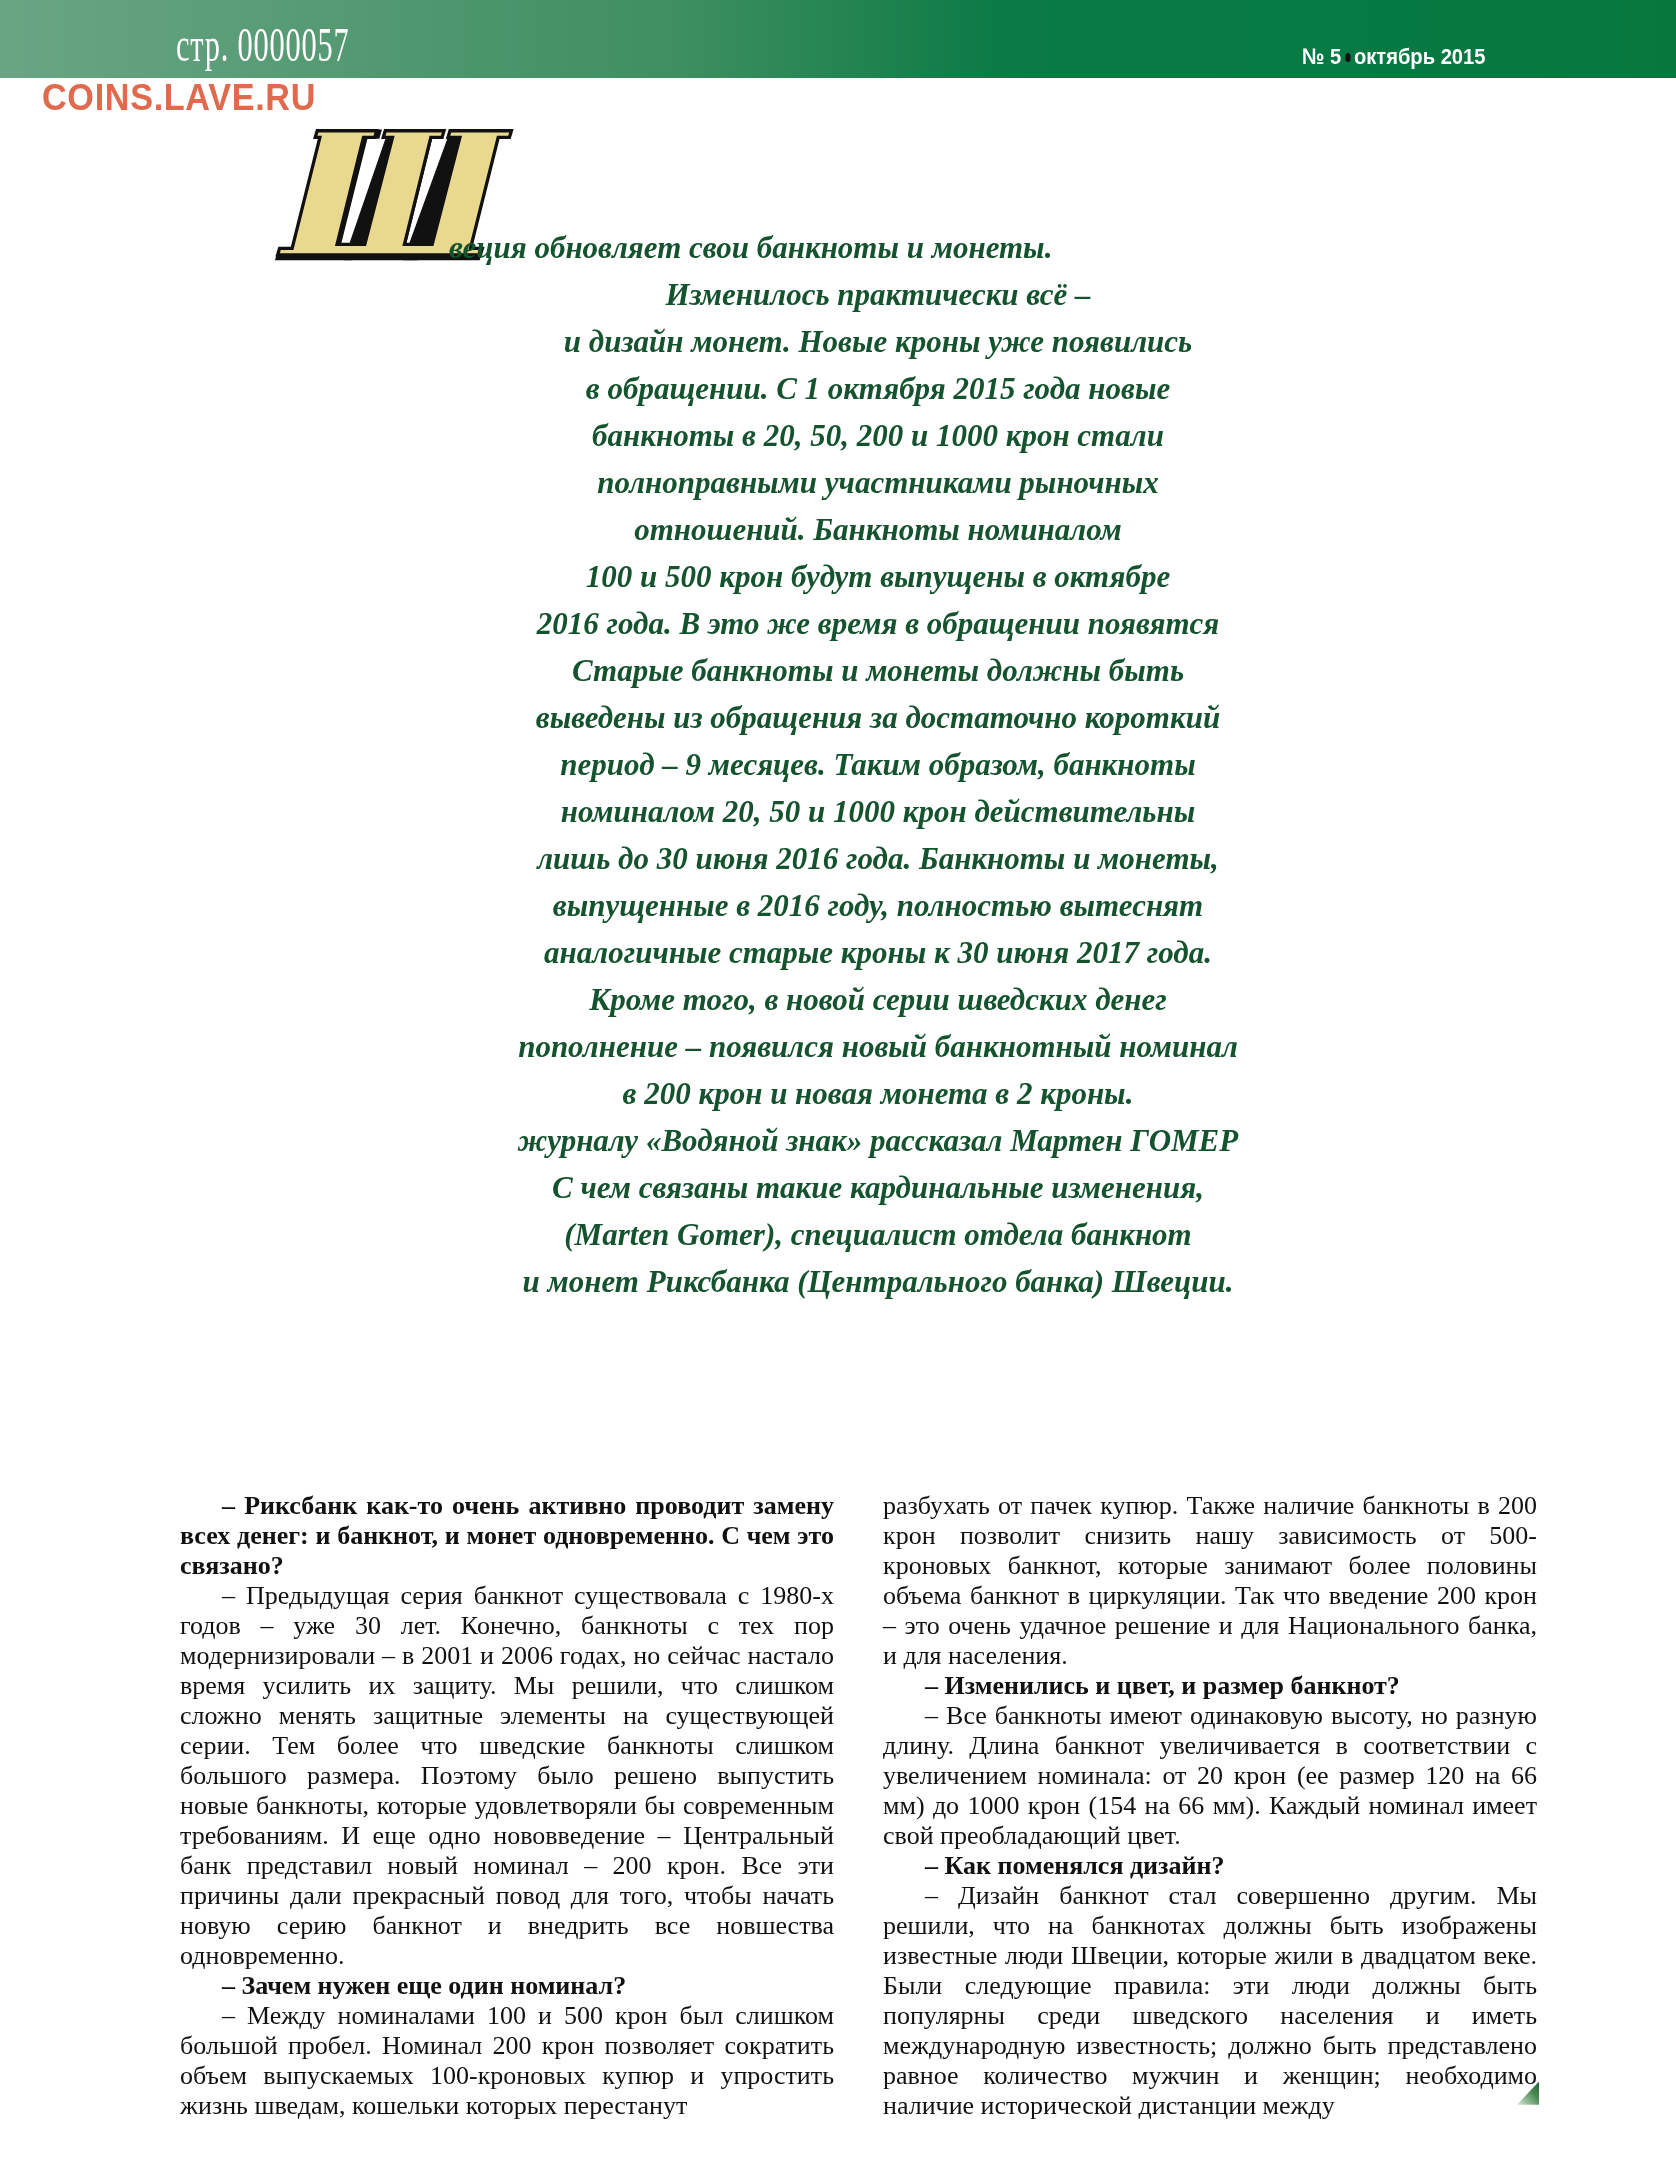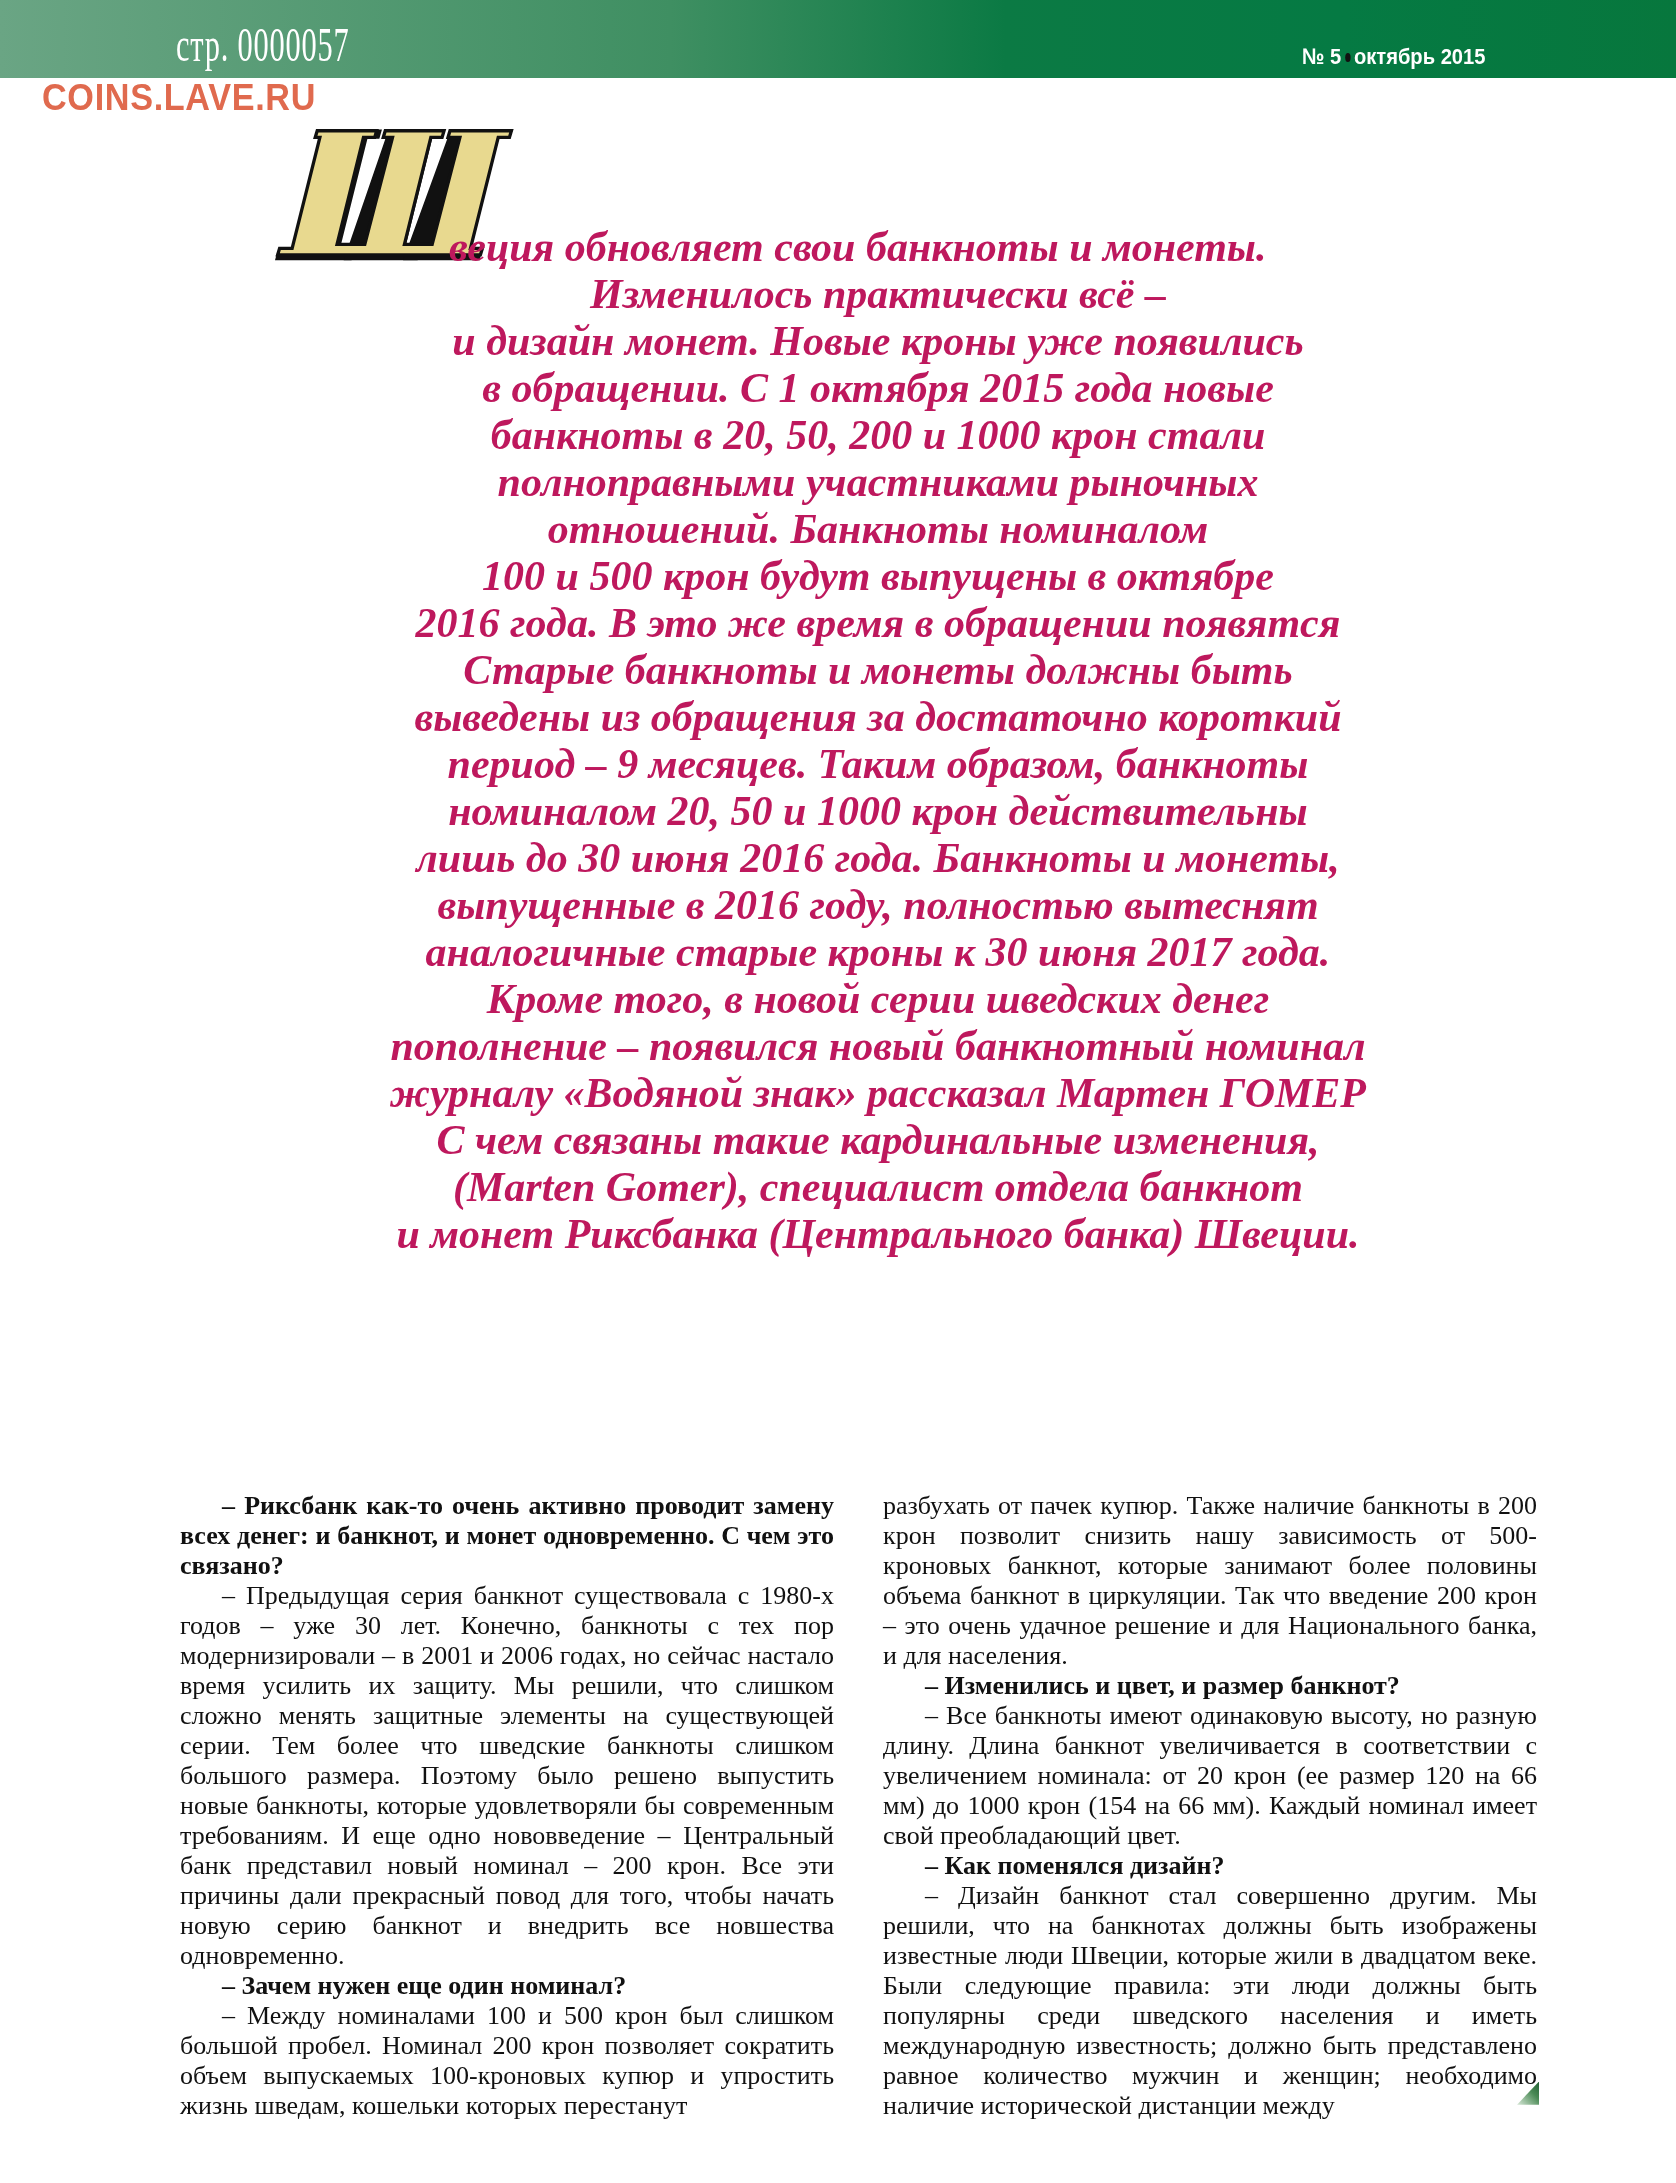--- a/index.html
+++ b/index.html
@@ -28,21 +28,21 @@
   }
 
   .dropcap {
     position: absolute; left: 271px; top: 124px; width: 251px; height: 139px;
   }
 
   .intro {
     position: absolute; left: 251px; top: 224px; width: 1254px;
     text-align: center;
     font-family: "Liberation Serif", serif; font-style: italic; font-weight: bold;
-    font-size: 42px; line-height: 47px; color: #be185d;
+    font-size: 31px; line-height: 47px; color: #14532d;
   }
   .intro .line { display: block; white-space: nowrap; }
   .intro .line.first { padding-left: 198px; text-align: left; }
 
   .col {
     position: absolute; top: 1491px; width: 654px;
     font-family: "Liberation Serif", serif; font-size: 26px; line-height: 30px; color: #111;
     text-align: justify;
   }
   .col.left { left: 180px; }
@@ -89,20 +89,21 @@
   <span class="line">2016 года. В это же время в обращении появятся</span>
   <span class="line">Старые банкноты и монеты должны быть</span>
   <span class="line">выведены из обращения за достаточно короткий</span>
   <span class="line">период – 9 месяцев. Таким образом, банкноты</span>
   <span class="line">номиналом 20, 50 и 1000 крон действительны</span>
   <span class="line">лишь до 30 июня 2016 года. Банкноты и монеты,</span>
   <span class="line">выпущенные в 2016 году, полностью вытеснят</span>
   <span class="line">аналогичные старые кроны к 30 июня 2017 года.</span>
   <span class="line">Кроме того, в новой серии шведских денег</span>
   <span class="line">пополнение – появился новый банкнотный номинал</span>
+  <span class="line">в 200 крон и новая монета в 2 кроны.</span>
   <span class="line">журналу «Водяной знак» рассказал Мартен ГОМЕР</span>
   <span class="line">С чем связаны такие кардинальные изменения,</span>
   <span class="line">(Marten Gomer), специалист отдела банкнот</span>
   <span class="line">и монет Риксбанка (Центрального банка) Швеции.</span>
 </div>
 
 <div class="col left">
   <p class="q">– Риксбанк как-то очень активно проводит замену всех денег: и банкнот, и монет одновременно. С чем это связано?</p>
   <p>– Предыдущая серия банкнот существовала с 1980-х годов – уже 30 лет. Конечно, банкноты с тех пор модернизировали – в 2001 и 2006 годах, но сейчас настало время усилить их защиту. Мы решили, что слишком сложно менять защитные элементы на существующей серии. Тем более что шведские банкноты слишком большого размера. Поэтому было решено выпустить новые банкноты, которые удовлетворяли бы современным требованиям. И еще одно нововведение – Центральный банк представил новый номинал – 200 крон. Все эти причины дали прекрасный повод для того, чтобы начать новую серию банкнот и внедрить все новшества одновременно.</p>
   <p class="q">– Зачем нужен еще один номинал?</p>

